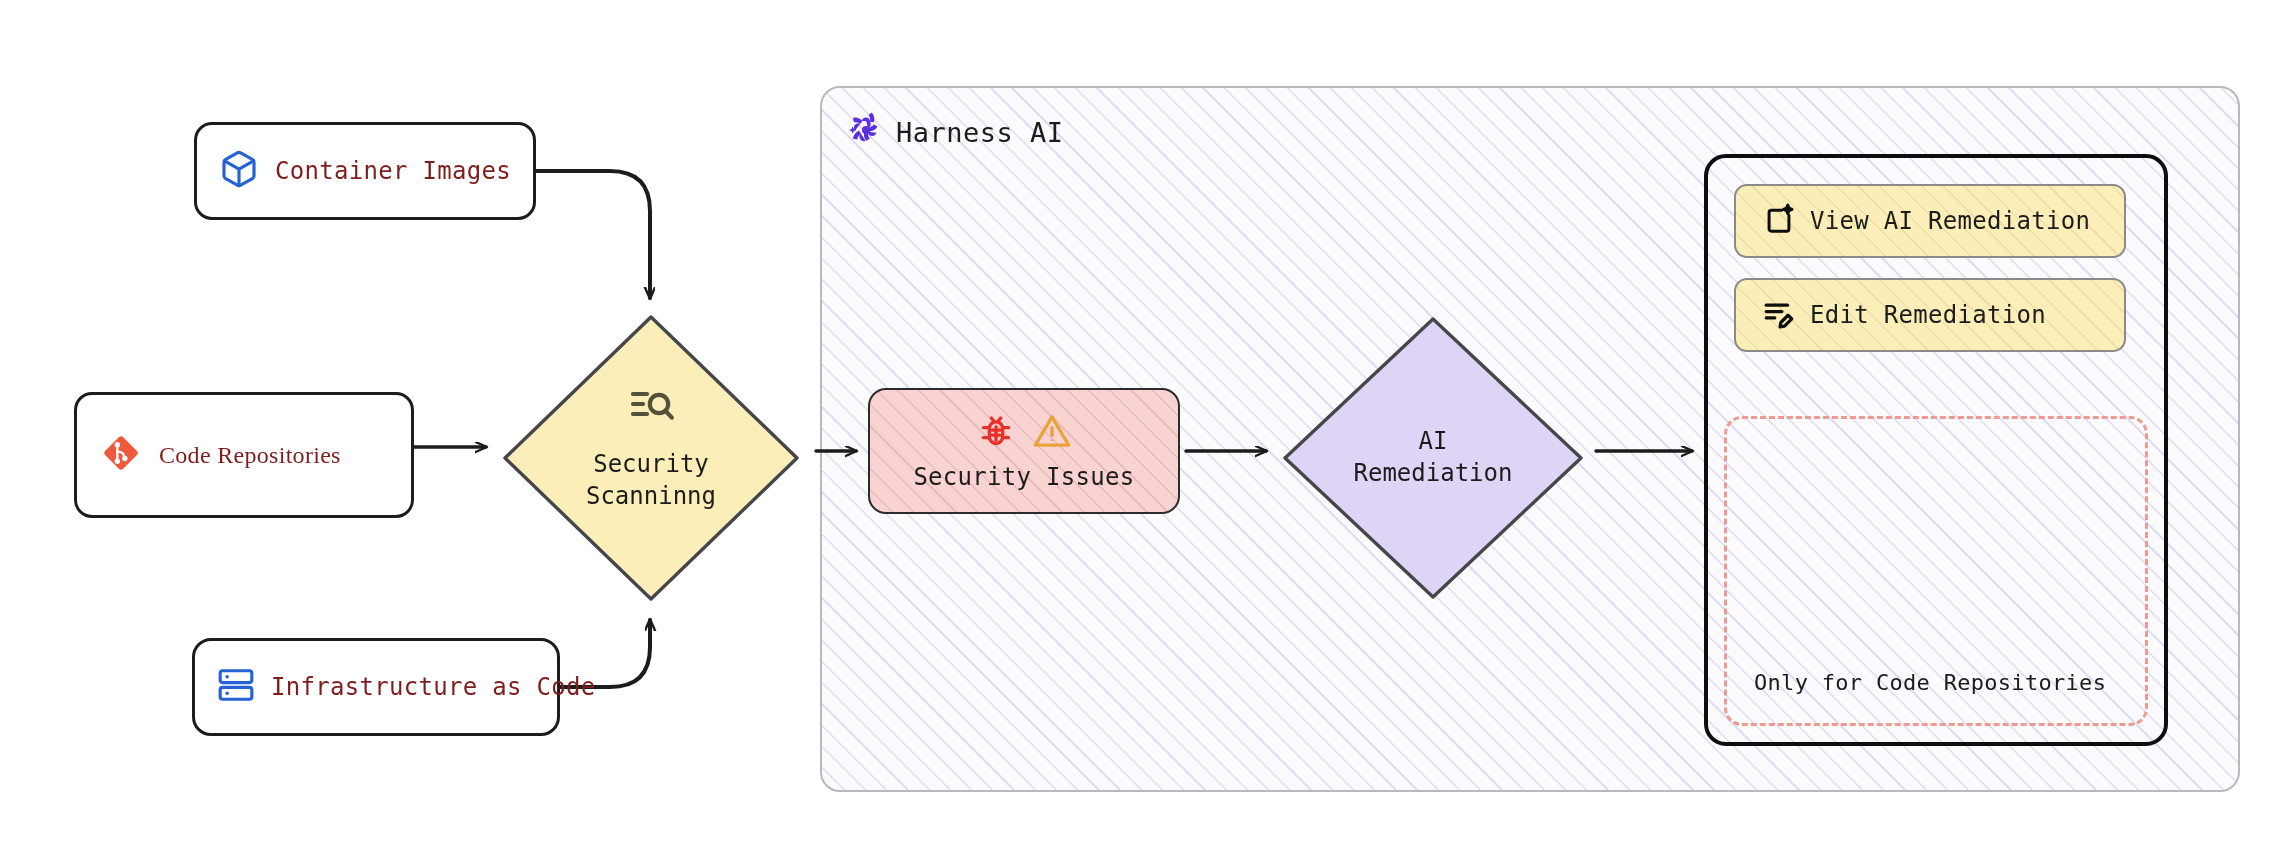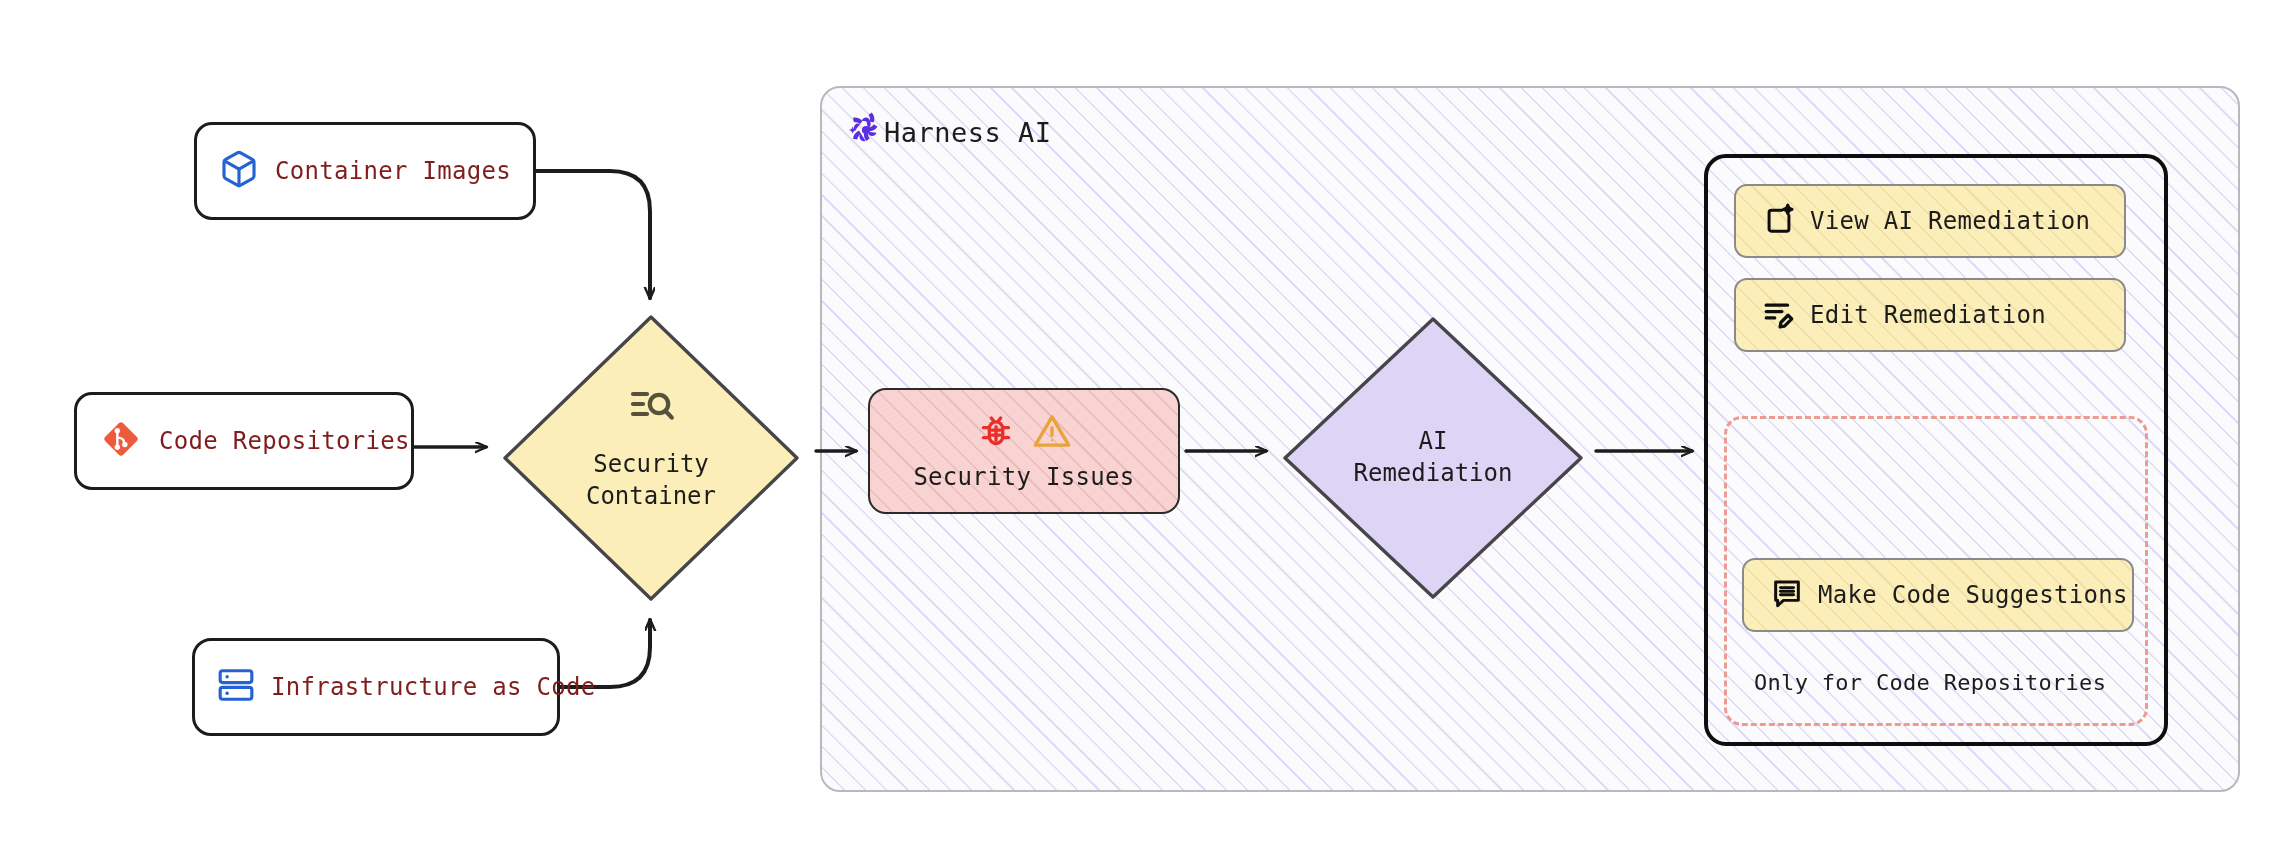--- a/index.html
+++ b/index.html
@@ -37,21 +37,21 @@
         rgba(140,132,226,0.26) 1.6px,
         rgba(255,255,255,0) 1.6px,
         rgba(255,255,255,0) 15px);
     box-sizing: border-box;
   }
   #harness-header {
     left: 848px;
     top: 112px;
     display: flex;
     align-items: center;
-    gap: 0;
+    gap: 12px;
   }
   #harness-header .hdr-text {
     font-size: 27px;
     color: #1c1c1c;
     letter-spacing: 0.5px;
     white-space: nowrap;
   }
 
   
   .src-node {
@@ -65,21 +65,21 @@
     box-sizing: border-box;
   }
   .src-node .lbl {
     font-size: 24px;
     color: #7f1d1d;
     white-space: nowrap;
     letter-spacing: 0.3px;
   }
 
   #node-container-images { left: 194px; top: 122px; width: 342px; height: 98px; }
-  #node-code-repos      { left: 74px;  top: 392px; width: 340px; height: 98px; }
+  #node-code-repos      { left: 74px;  top: 392px; width: 340px; height: 126px; font-family: Liberation Serif, serif; }
   #node-iac             { left: 192px; top: 638px; width: 368px; height: 98px; border-radius: 19px; }
 
   
   .diamond-wrap { position: absolute; }
   .diamond-wrap .dtext {
     position: absolute;
     left: 0; top: 0;
     width: 100%; height: 100%;
     display: flex;
     flex-direction: column;
@@ -290,21 +290,21 @@
       <svg width="48" height="48" viewBox="0 0 24 24" fill="none" stroke="#55513a" stroke-width="2.1" stroke-linecap="round" stroke-linejoin="round">
         <path d="M3 5h7"></path>
         <path d="M3 10h5"></path>
         <path d="M3 15h7"></path>
         <circle cx="16" cy="10" r="4.6"></circle>
         <path d="M19.4 13.6 L22.4 16.8"></path>
       </svg>
     </span>
     <div class="dtext">
       <span>Security</span>
-      <span>Container</span>
+      <span>Scanninng</span>
     </div>
   </div>
 
   <div class="abs" id="node-sec-issues">
     <span class="ico-row">
       <span>
         <svg width="40" height="40" viewBox="0 0 24 24" fill="none" stroke="#e8302a" stroke-width="2" stroke-linecap="round" stroke-linejoin="round">
           <rect x="8" y="6.5" width="8" height="13" rx="4"></rect>
           <path d="M12 9.5v8"></path>
           <path d="M9.2 4.2 10.6 6"></path>
@@ -360,27 +360,16 @@
           <path d="M18.4 13.6 21 16.2l-5.1 5.1-3.1.5.5-3.1z"></path>
         </svg>
       </span>
       <span class="lbl">Edit Remediation</span>
     </div>
   </div>
 
   <div id="repo-only-group"></div>
 
 
-  <div class="action-btn" id="btn-code-sugg">
-    <span>
-      <svg width="34" height="34" viewBox="0 0 24 24" fill="none" stroke="#0e0e0e" stroke-width="2.1" stroke-linecap="round" stroke-linejoin="round">
-        <path d="M4 4.2h16v13H9.5L5.4 21v-3.8H4z"></path>
-        <path d="M7.4 8.2h9.2"></path>
-        <path d="M7.4 10.7h9.2"></path>
-        <path d="M7.4 13.2h9.2"></path>
-      </svg>
-    </span>
-    <span class="lbl">Make Code Suggestions</span>
-  </div>
 
   <div id="repo-only-note">Only for Code Repositories</div>
 
 </div>
 
 </body></html>

